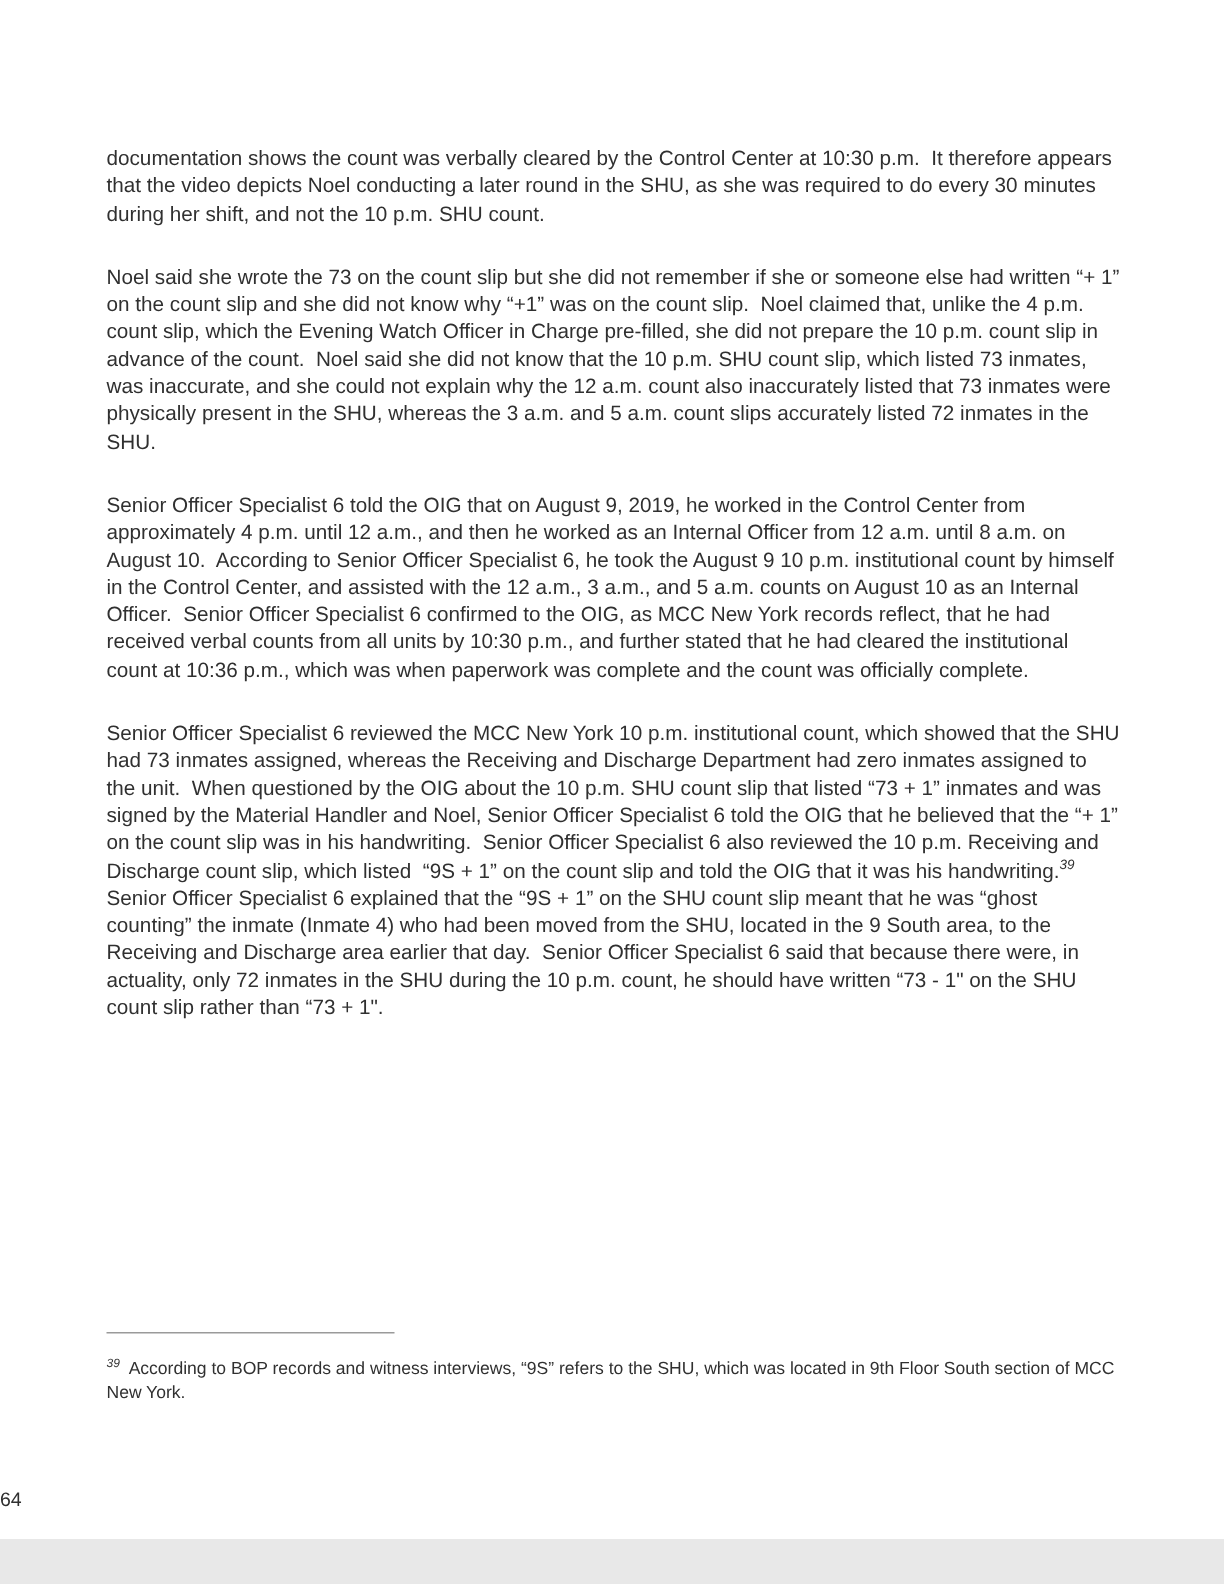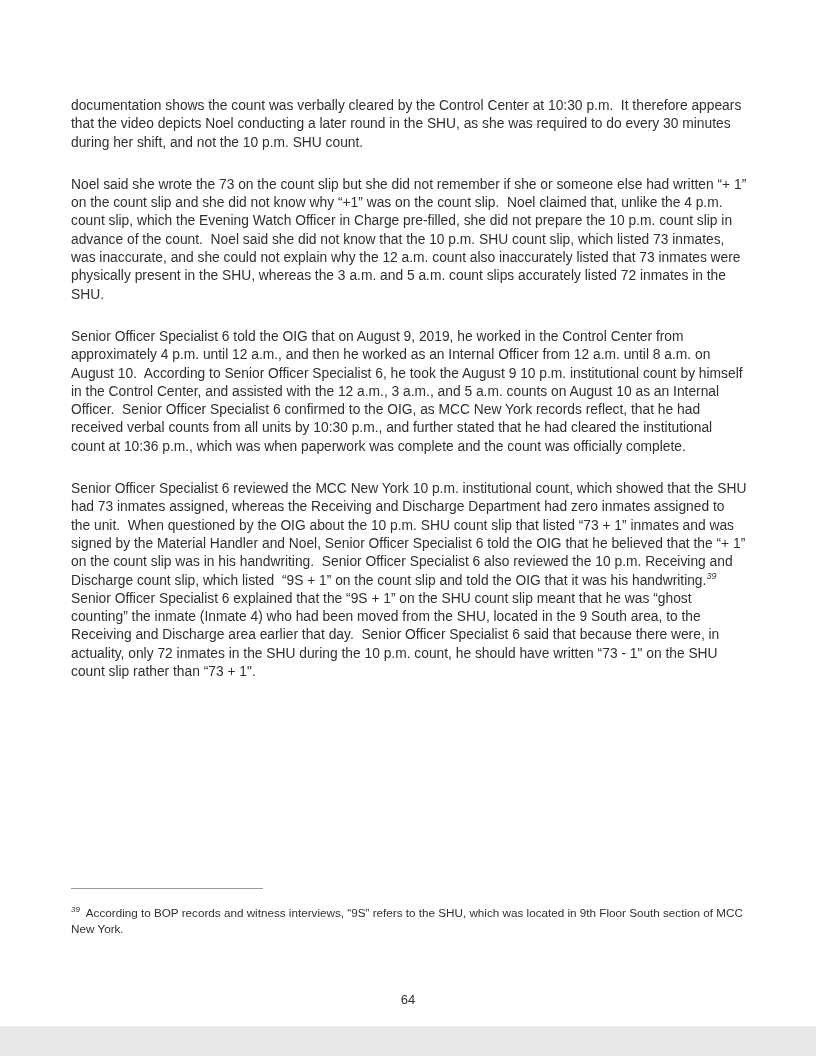--- a/index.html
+++ b/index.html
@@ -55,21 +55,20 @@
     white-space: pre-wrap;
   }
   .footnote sup.fn-ref {
     font-size: 8px;
   }
   .page-number {
     position: absolute;
     left: 0;
     right: 0;
     top: 992px;
-    text-align: center;
     font-size: 13px;
     color: #303030;
   }
   .footer-strip {
     position: absolute;
     left: 0;
     right: 0;
     bottom: 0;
     height: 30px;
     background: #e8e8e8;

